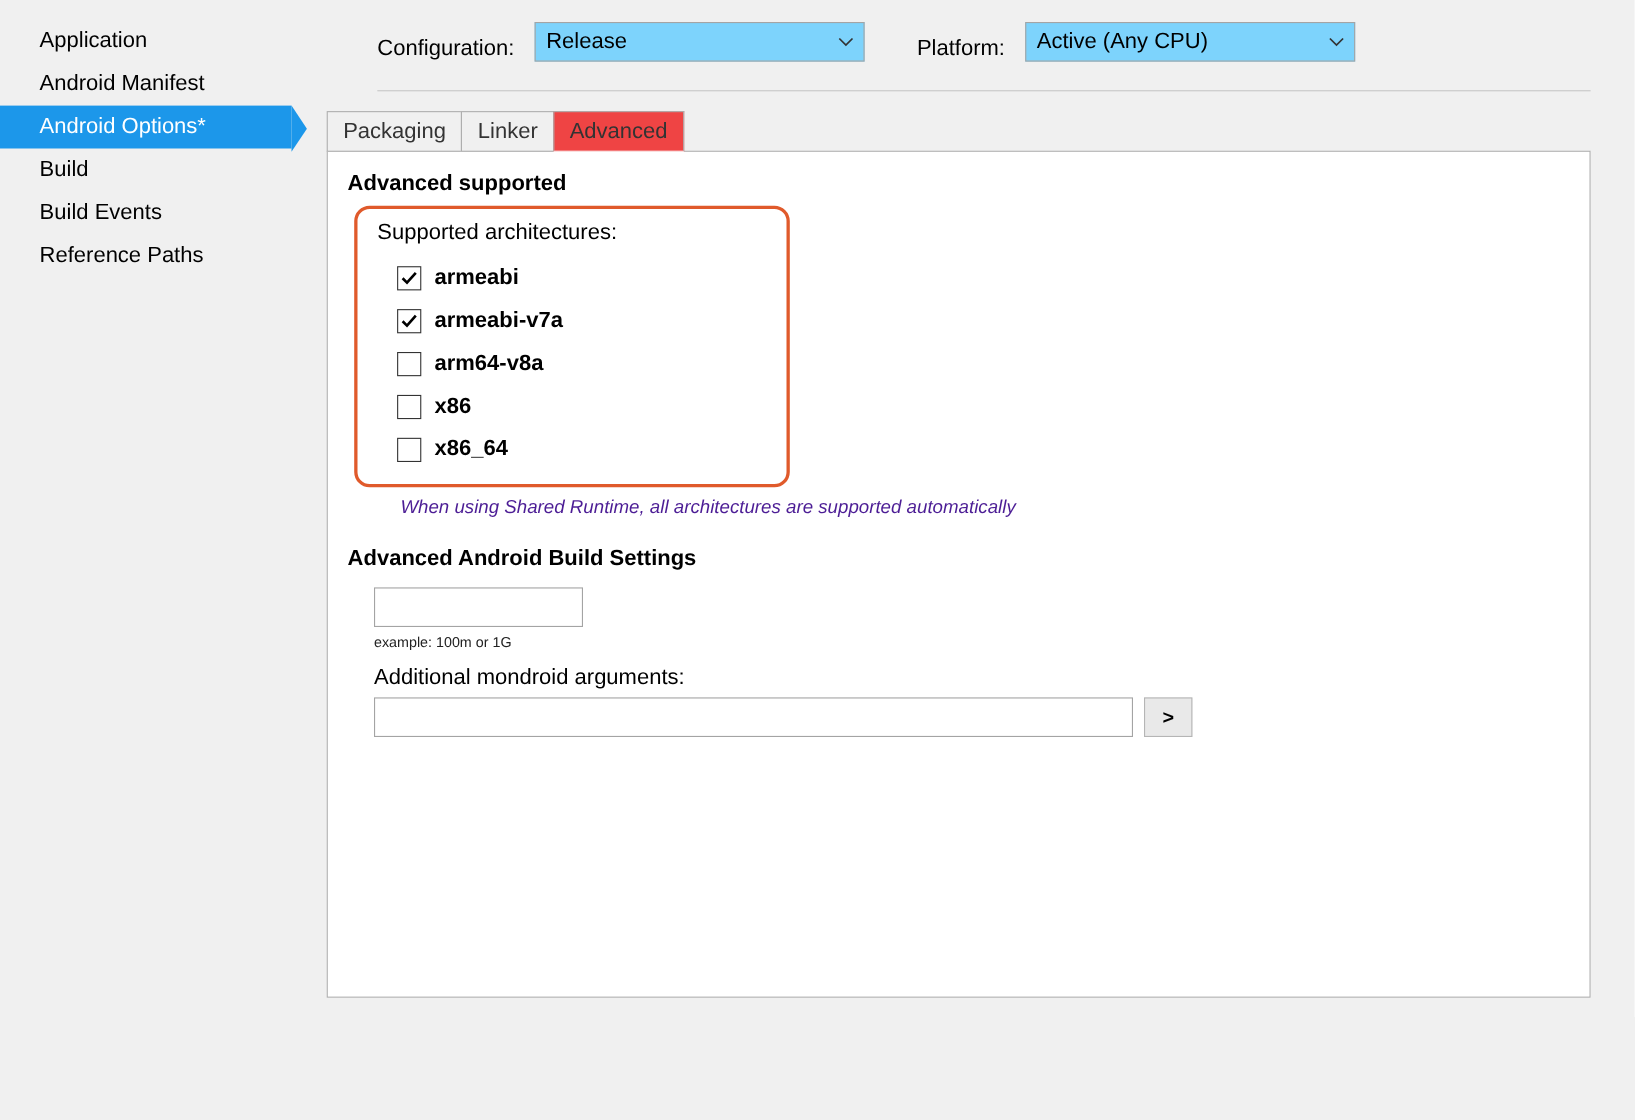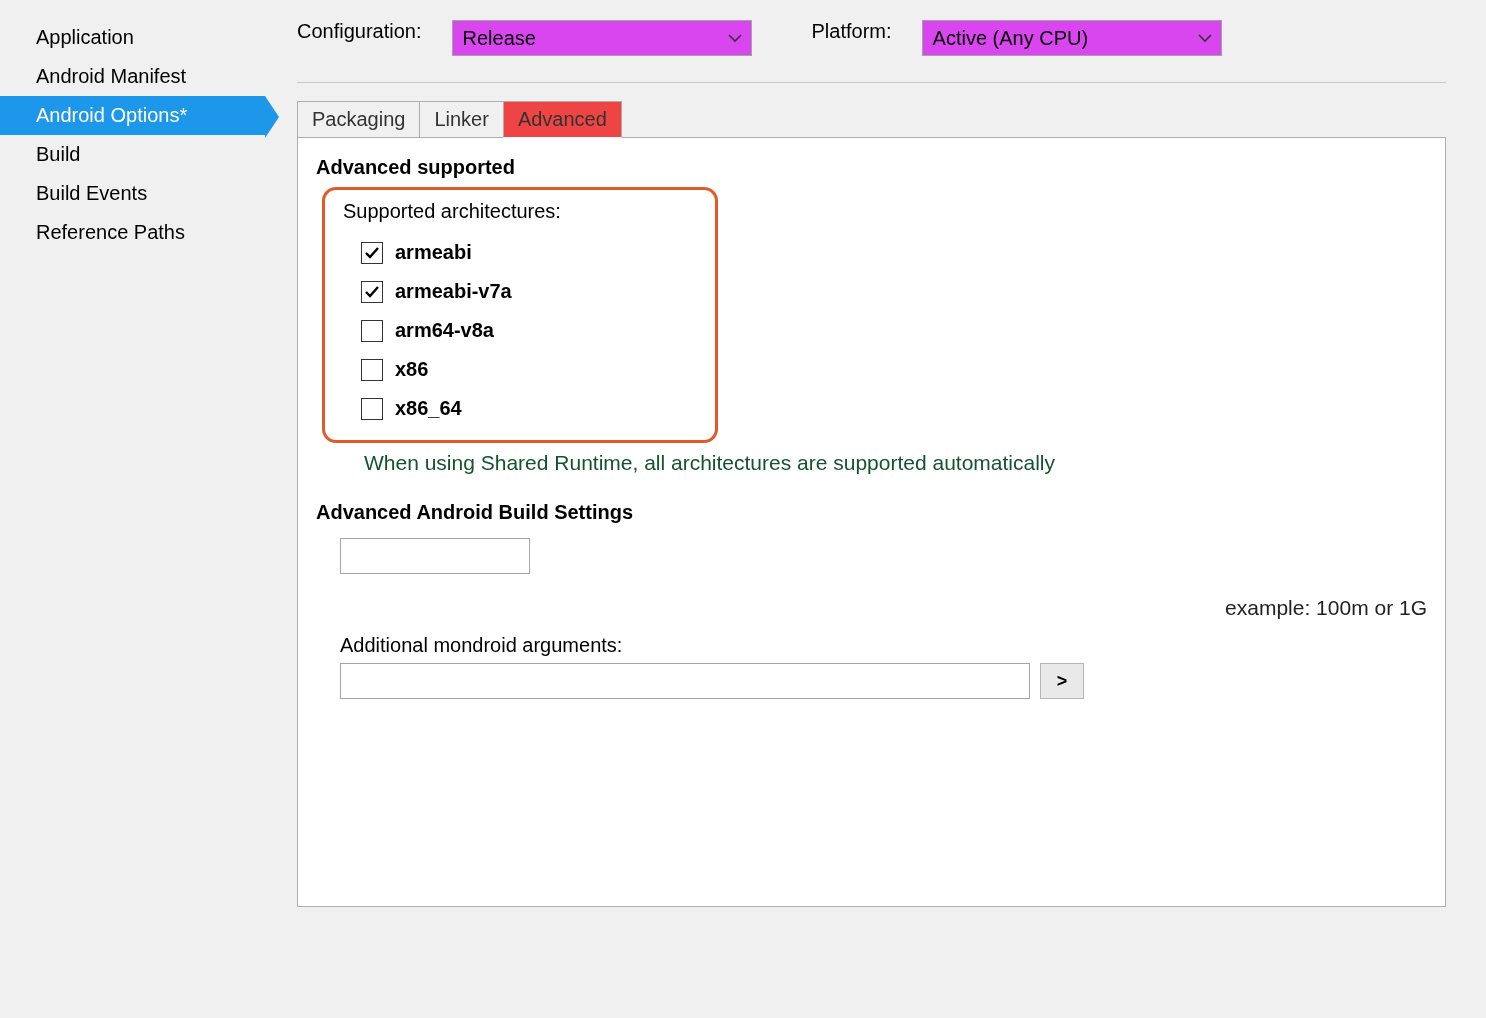--- a/index.html
+++ b/index.html
@@ -43,34 +43,35 @@
       border-top: 21px solid transparent;
       border-bottom: 21px solid transparent;
       border-left: 14px solid #1c97ea;
     }
     .main {
       flex: 1;
       padding: 20px 40px 0 32px;
     }
     .toprow {
       display: flex;
-      align-items: flex-start;
-      gap: 30px;
+      align-items: flex-end;
+      gap: 18px;
       padding-bottom: 26px;
       border-bottom: 1px solid #c8c8c8;
+      margin-left: 46px;
     }
     .toprow .lbl {
       font-size: 20px;
     }
     .select-wrap {
       position: relative;
     }
     .select {
       border: 1px solid #a4a4a4;
-      background: #d946ef;
+      background: #7dd3fc;
       padding: 6px 40px 6px 10px;
       font-size: 20px;
       min-width: 280px;
       height: 36px;
       cursor: pointer;
       display: flex;
       align-items: center;
     }
     .select .chev {
       position: absolute;
@@ -136,41 +137,41 @@
       border: 1.5px solid #333;
       background: #fff;
       display: flex;
       align-items: center;
       justify-content: center;
       cursor: pointer;
     }
     .cb svg { width: 16px; height: 16px; display: block; }
     .cb-label { font-size: 20px; font-weight: bold; }
     .hint {
-      font-size: 21px;
-      color: #14532d;
+      font-size: 17px;
+      color: #4c1d95;
       margin: 8px 0 0 48px;
+      font-style: italic;
     }
     .sect2 { margin-top: 26px; }
     .field-block { margin: 14px 0 0 24px; }
     .field-label { font-size: 20px; margin-bottom: 6px; }
     .txt {
       border: 1px solid #a4a4a4;
       background: #fff;
       height: 36px;
       padding: 4px 8px;
       font-size: 18px;
     }
     .txt.small { width: 190px; }
     .txt.big { width: 690px; }
     .example {
-      font-size: 21px;
+      font-size: 13px;
       color: #222;
-      margin-top: 22px;
-      text-align: right;
+      margin-top: 6px;
     }
     .with-btn { display: flex; align-items: stretch; gap: 10px; }
     .morebtn {
       border: 1px solid #b5b5b5;
       background: #e9e9e9;
       width: 44px;
       height: 36px;
       font-size: 18px;
       font-weight: bold;
       display: flex;

